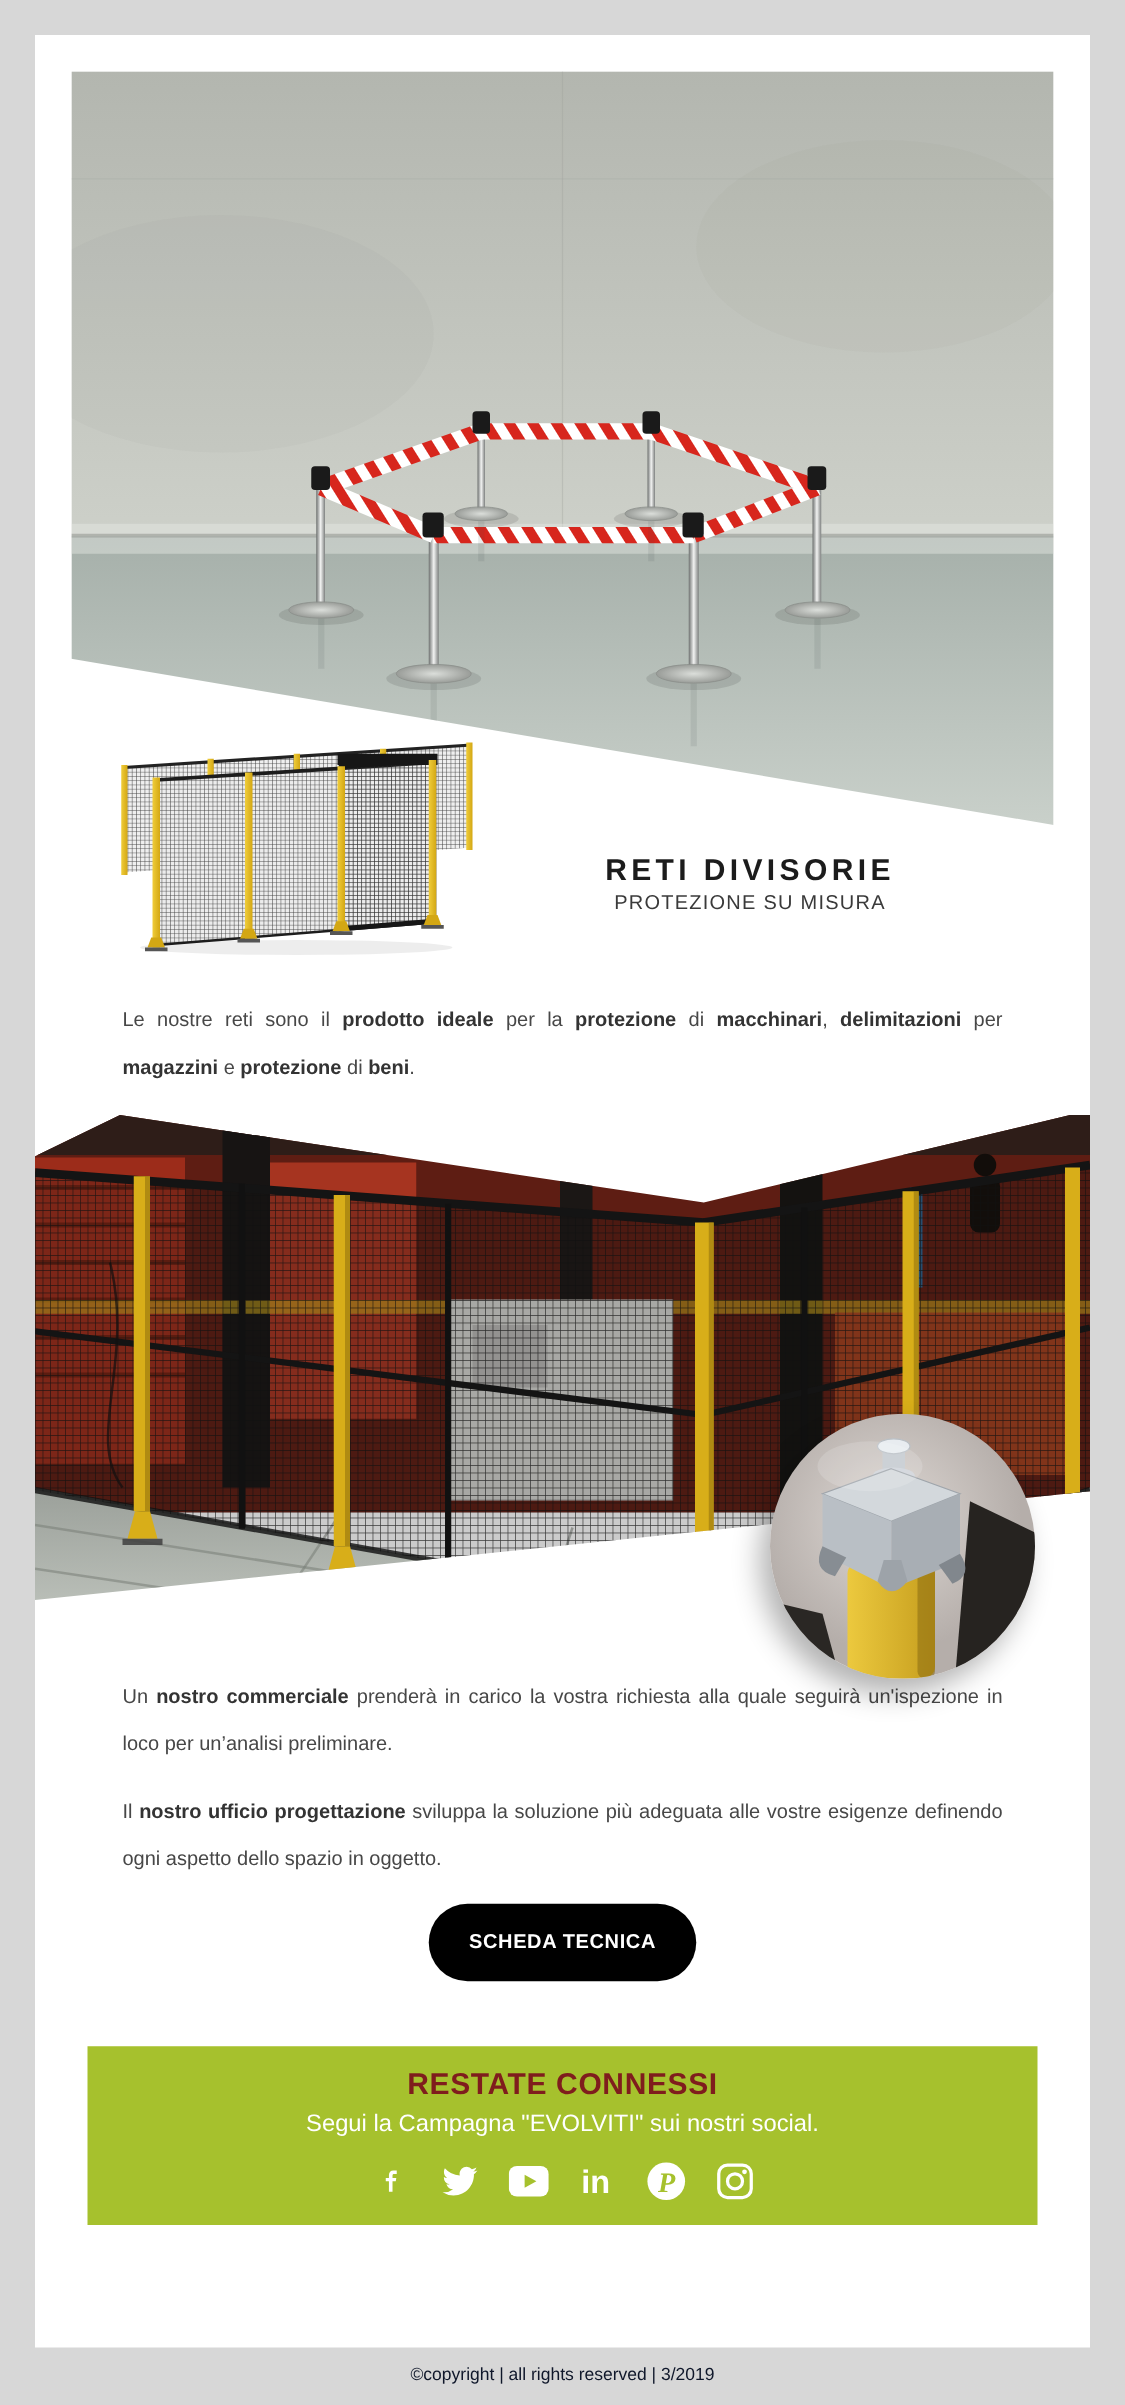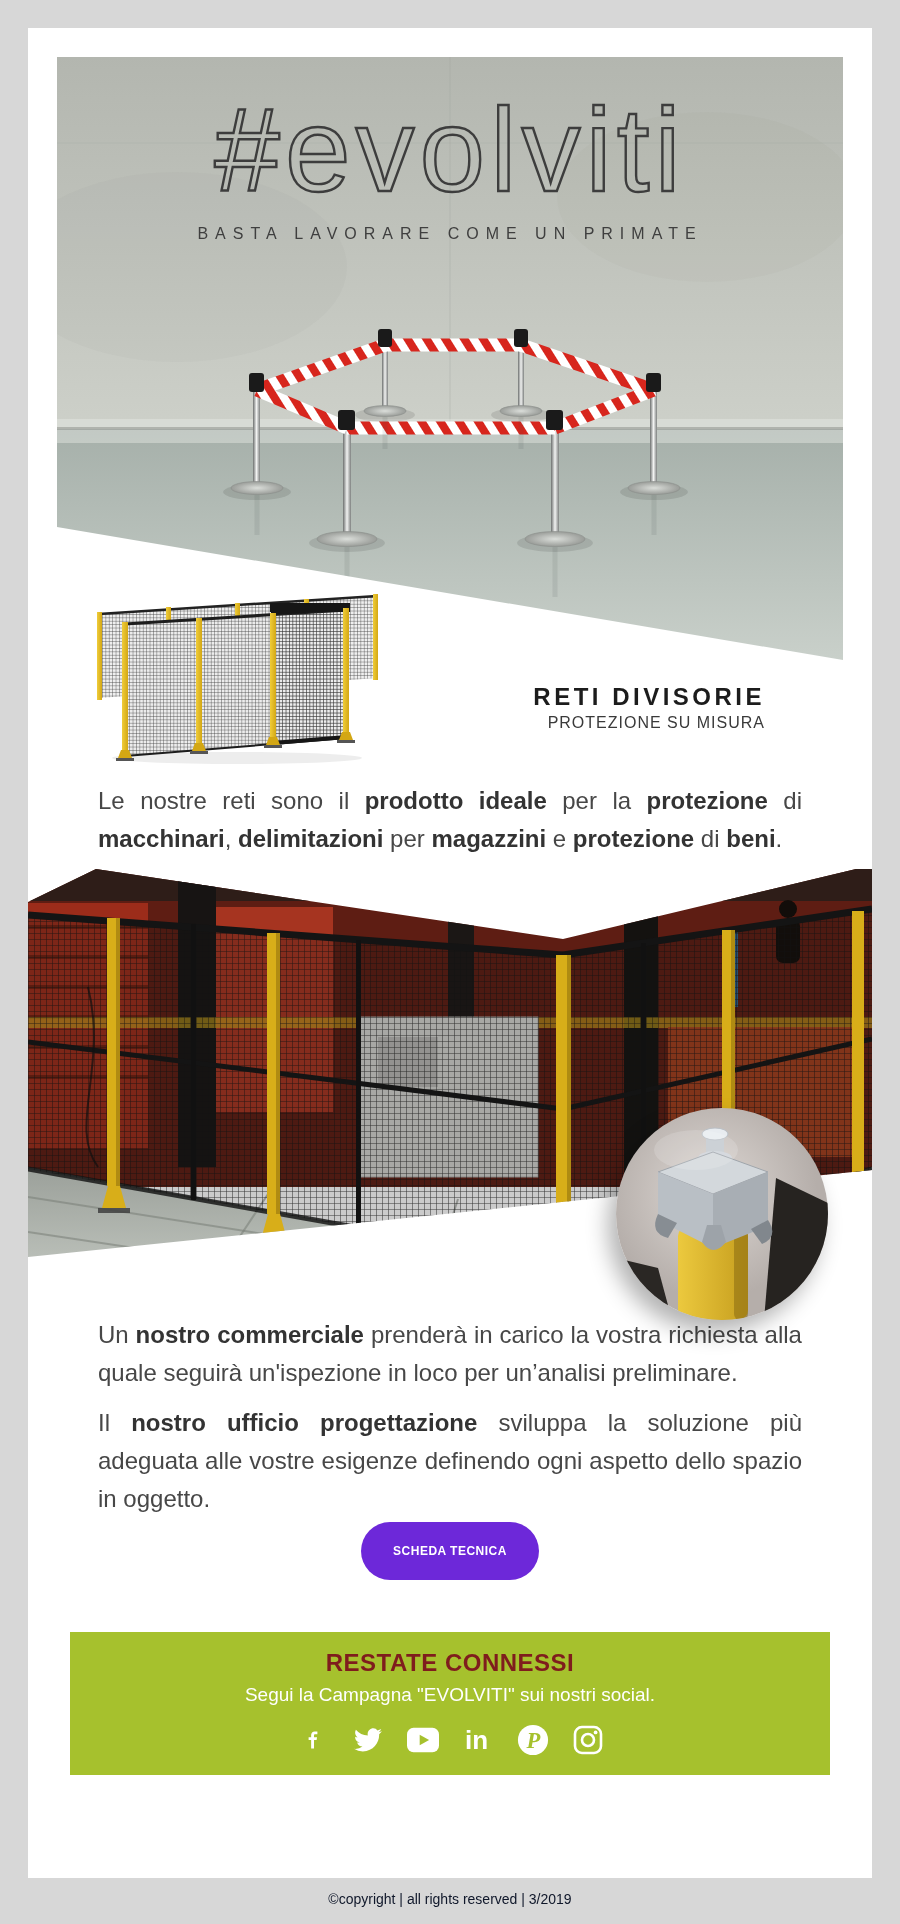--- a/index.html
+++ b/index.html
@@ -10,40 +10,40 @@
   .hero{position:absolute;left:29px;top:29px;width:786px;height:603px;
         clip-path:polygon(0 0,100% 0,100% 100%,0 470px);}
   .hero svg{display:block;width:100%;height:100%;}
   .hero-text{position:absolute;left:29px;top:29px;width:786px;text-align:center;pointer-events:none;}
   .headline{margin:34px 0 0;font-size:118px;line-height:1;font-weight:400;letter-spacing:5px;color:#3c3c3c;}
   @supports (-webkit-text-stroke:1px #000){
     .headline{color:transparent;-webkit-text-stroke:2.4px #3d3d3d;}
   }
   .subheadline{margin-top:16px;font-size:16px;font-weight:500;letter-spacing:7px;color:#3f3f3f;}
   .cage{position:absolute;left:57px;top:552px;width:305px;height:185px;}
-  .reti{position:absolute;right:107px;top:655px;width:330px;text-align:right;}
+  .reti{position:absolute;right:107px;top:655px;width:330px;text-align:center;}
   .reti-title{font-size:24px;font-weight:bold;letter-spacing:3.5px;color:#1c1c1c;white-space:nowrap;}
   .reti-sub{font-size:16px;letter-spacing:1px;color:#3a3a3a;margin-top:3px;white-space:nowrap;}
   
-  .para{margin:0 70px;font-size:24px;line-height:38px;color:#474747;text-align:justify;}
+  .para{margin:16px 70px;font-size:16px;line-height:38px;color:#474747;text-align:justify;}
   .para strong{color:#333333;}
   .p2{margin-top:24px;}
   .p3{margin-top:12px;}
   
   .photo-section{position:relative;height:425px;margin-top:9px;}
   .photo-clip{position:absolute;left:0;top:0;width:844px;height:425px;
       clip-path:polygon(0 35px,68px 2px,535px 72px,828px 2px,100% 2px,100% 303px,0 390px);}
   .photo-clip svg{display:block;width:100%;height:100%;}
   .inset-circle{position:absolute;left:588px;top:241px;width:212px;height:212px;border-radius:50%;
       box-shadow:-8px 12px 22px rgba(0,0,0,.30);overflow:hidden;}
   .inset-circle svg{display:block;width:100%;height:100%;}
   
   .cta-row{text-align:center;margin-top:4px;}
-  .cta{display:inline-block;background:#6d28d9;color:#ffffff;border:none;border-radius:40px;
-       font-family:"Liberation Sans",sans-serif;font-size:12px;font-weight:bold;letter-spacing:.5px;
+  .cta{display:inline-block;background:#000000;color:#ffffff;border:none;border-radius:40px;
+       font-family:"Liberation Sans",sans-serif;font-size:16px;font-weight:bold;letter-spacing:.5px;
        padding:22px 32px;cursor:pointer;}
   
   .social{margin:52px 42px 0;background:#a6c12d;text-align:center;padding:17px 0 19px;}
   .social-title{color:#7f1d1d;font-size:24px;font-weight:bold;letter-spacing:.5px;}
   .social-sub{color:#ffffff;font-size:19px;margin-top:7px;}
   .icons{margin-top:18px;display:flex;justify-content:center;align-items:center;gap:23px;}
   .icons span{display:inline-flex;width:32px;height:32px;align-items:center;justify-content:center;cursor:pointer;}
   .icons svg{display:block;}
   
   .copyright{position:absolute;left:0;width:100%;top:1891px;text-align:center;color:#0f172a;font-size:14px;}
@@ -134,24 +134,20 @@
           <line x1="200" y1="438" x2="200" y2="478"></line>
             <line x1="597" y1="438" x2="597" y2="478"></line>
           <line x1="290" y1="490" x2="290" y2="540"></line>
             <line x1="498" y1="490" x2="498" y2="540"></line>
           <line x1="328" y1="360" x2="328" y2="392"></line>
             <line x1="464" y1="360" x2="464" y2="392"></line>
         </g>
       </svg>
     </div>
 
-    <div class="hero-text">
-      <div class="headline">#evolviti</div>
-      <div class="subheadline">BASTA LAVORARE COME UN PRIMATE</div>
-    </div>
 
     <div class="cage">
       <svg viewBox="0 0 305 185">
         <defs>
           <pattern id="meshC" width="3.4" height="3.4" patternUnits="userSpaceOnUse">
             <path d="M0 0H3.4M0 0V3.4" stroke="#2e2e2e" stroke-width=".8" opacity=".9"></path>
           </pattern>
           <linearGradient id="yel" x1="0" y1="0" x2="1" y2="0">
             <stop offset="0" stop-color="#f0cd3a"></stop>
               <stop offset="1" stop-color="#d3a714"></stop>

